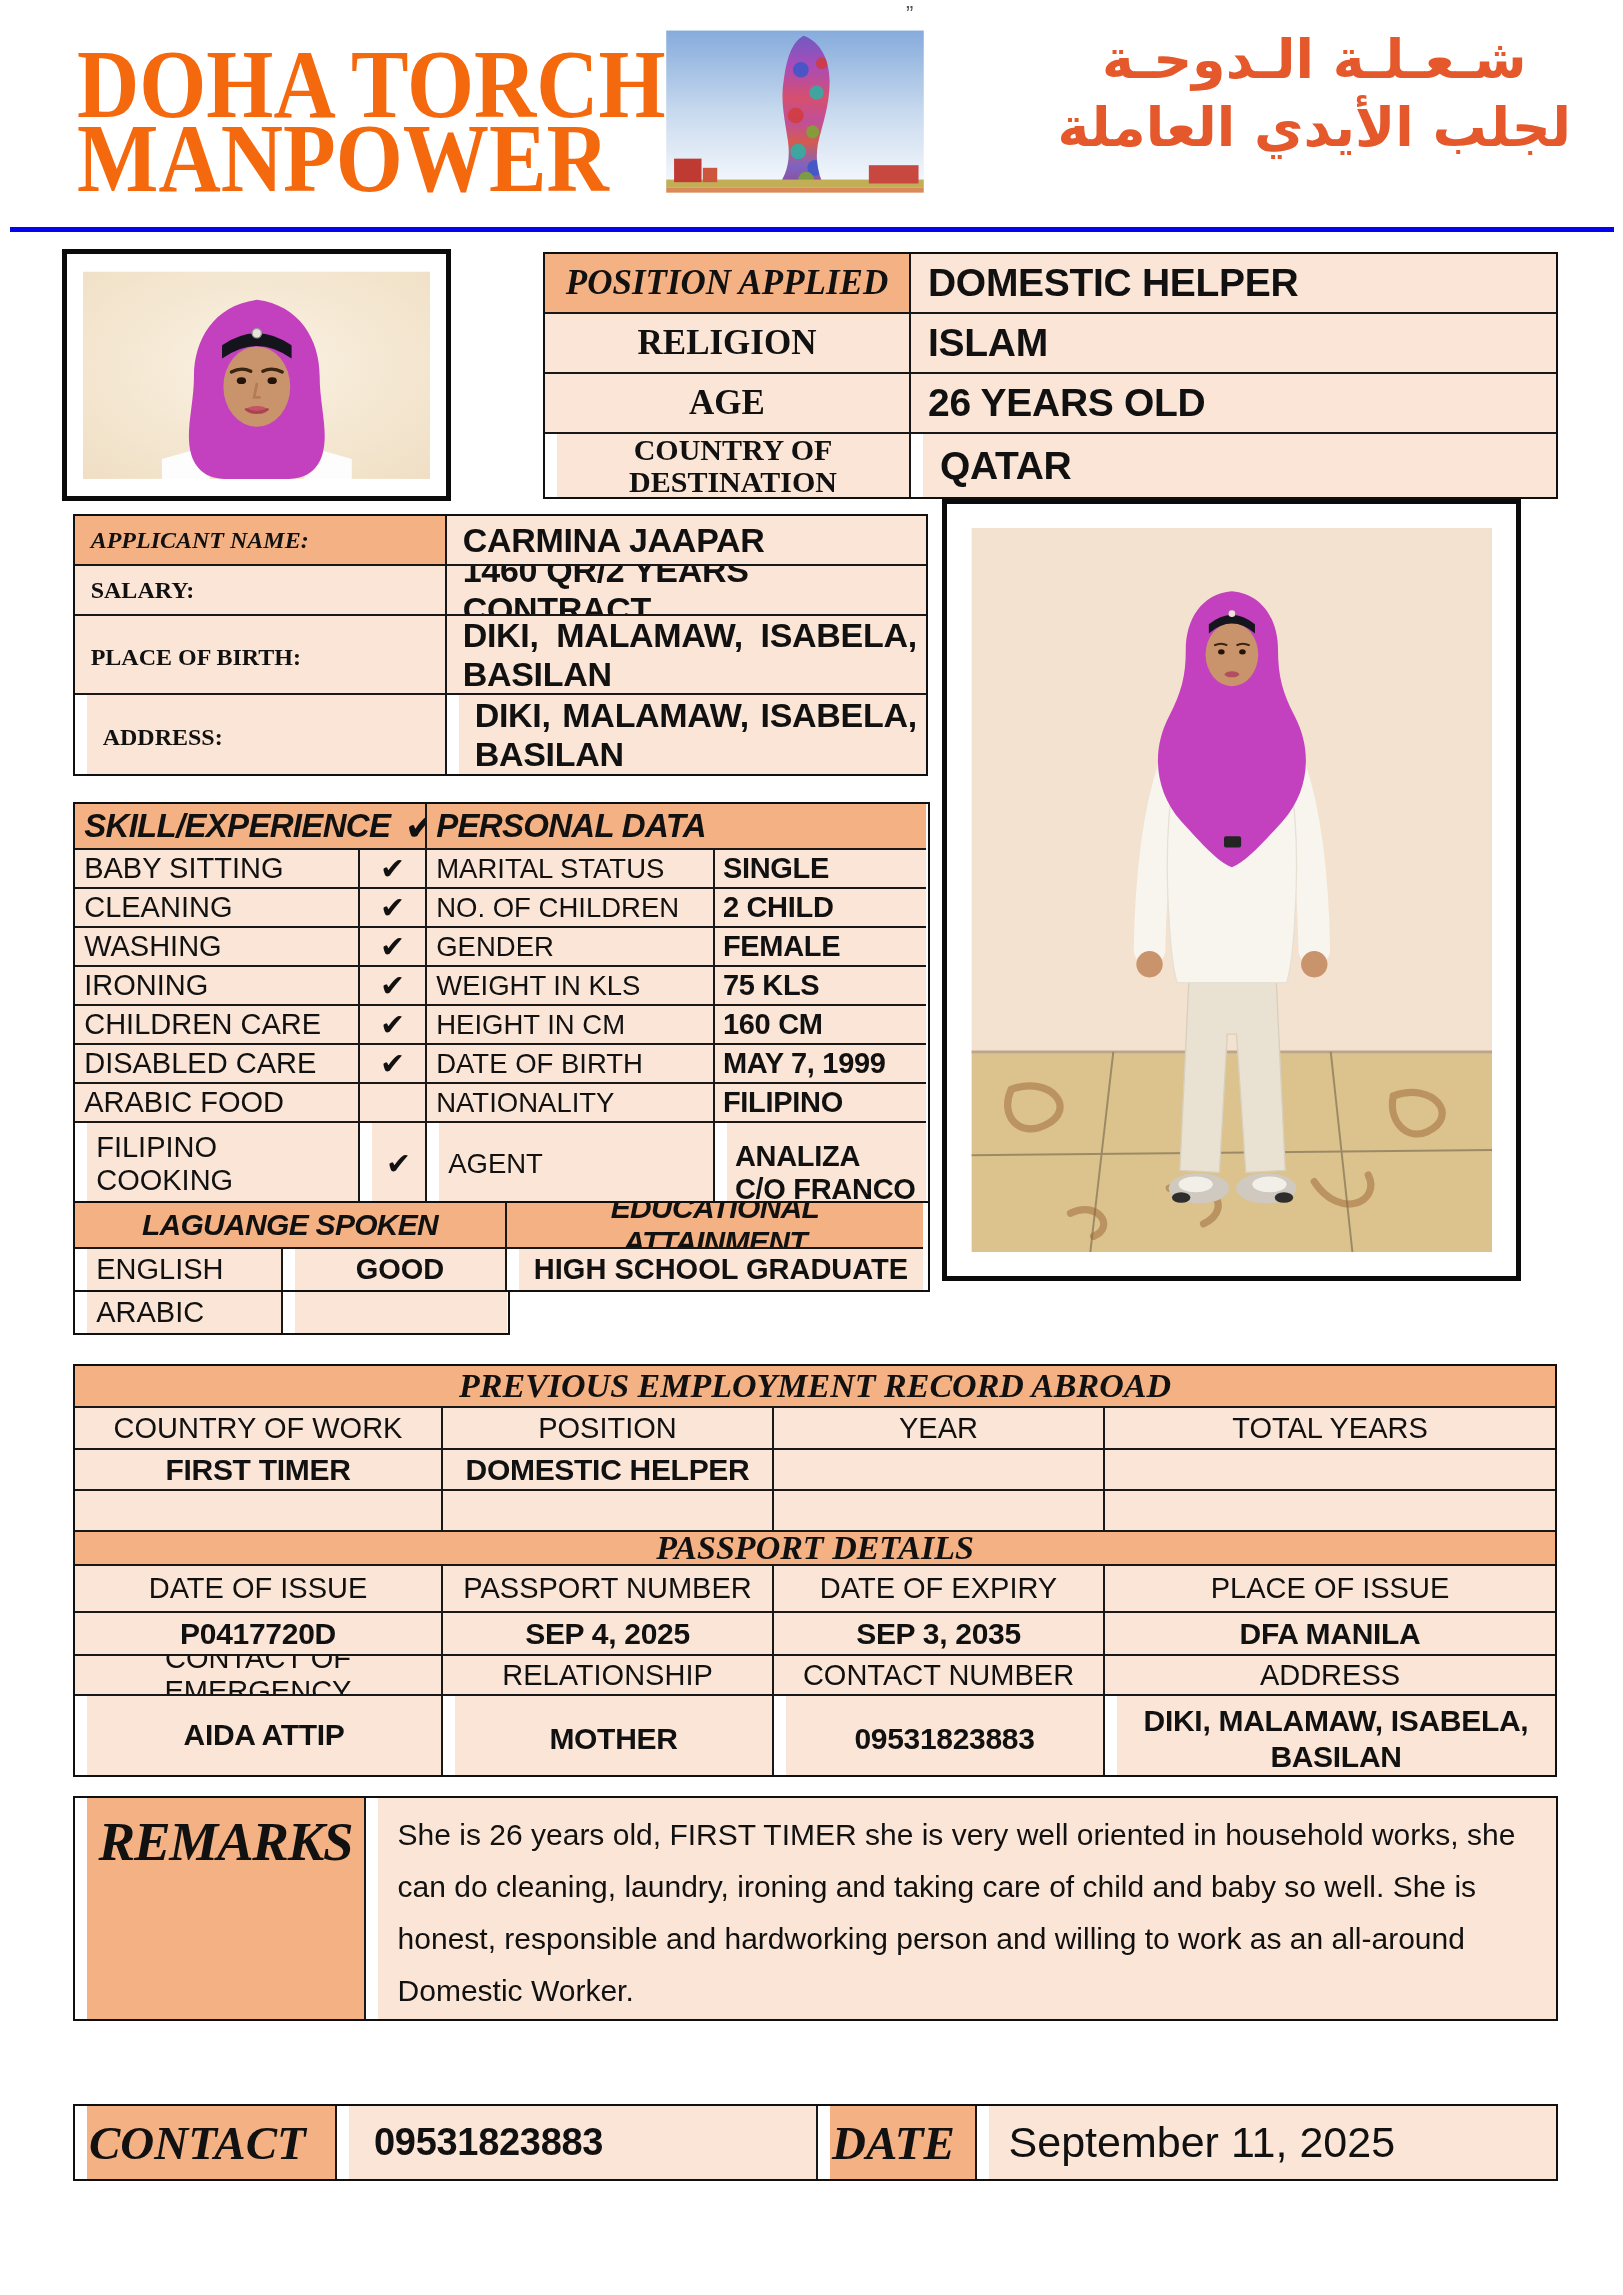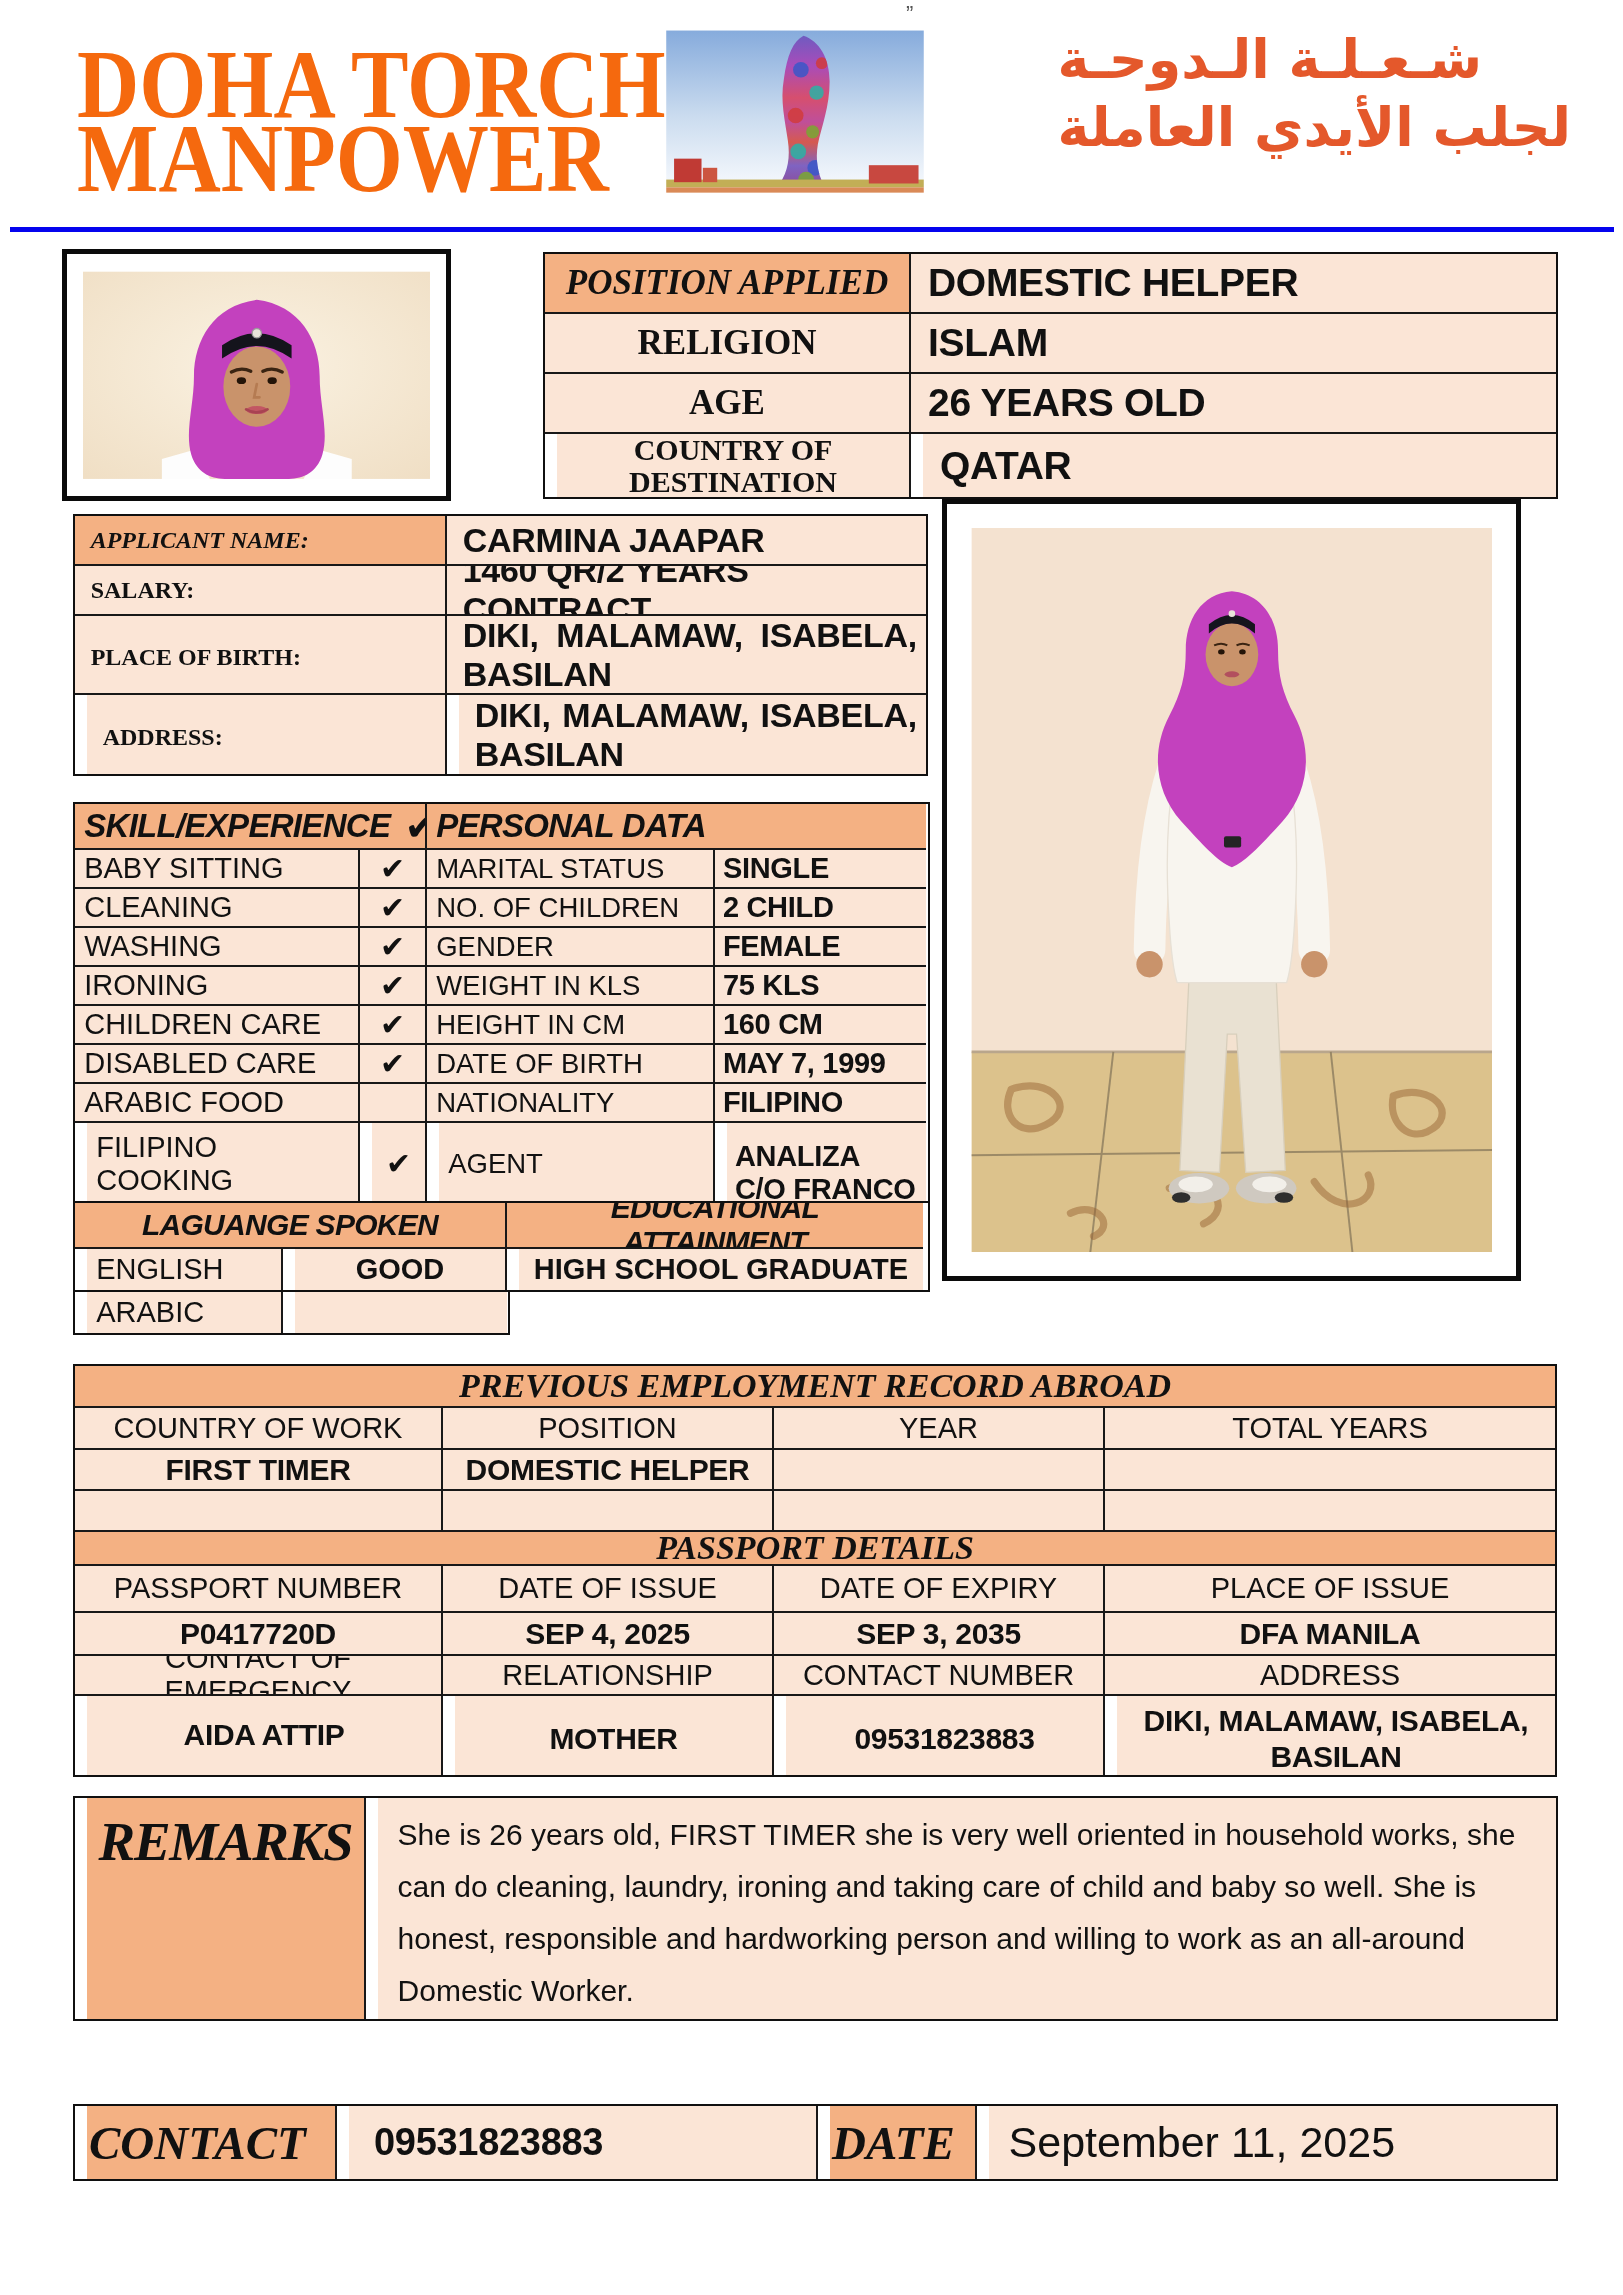--- a/index.html
+++ b/index.html
@@ -12,21 +12,21 @@
   .company-title{
     position:absolute; left:77px; top:47px;
     font-family:"Liberation Serif","DejaVu Serif",serif; font-weight:700;
     font-size:98px; line-height:74px; letter-spacing:0px;
     color:var(--title-orange,#F5690E);
     transform:scaleX(.88); transform-origin:left top; white-space:nowrap;
   }
   .stray{position:absolute; left:906px; top:1.3px; font-size:22px; color:#555;}
   .logo{position:absolute; left:661px; top:23.6px; width:268px; height:179px;}
   .arabic{
-    position:absolute; right:52px; top:26px; text-align:left;
+    position:absolute; right:52px; top:26px; text-align:center;
     font-family:"DejaVu Sans","Liberation Sans",sans-serif; font-weight:700;
     font-size:54px; line-height:1.25; color:var(--arabic-orange,#E4582B);
   }
   .blue-rule{position:absolute; left:9.8px; top:227px; width:1604px; height:4.6px;
     background:var(--rule-blue,#0504EE);}
   
   .photo{position:absolute; background:#fff; border:5.9px solid #0b0b0b; box-sizing:border-box;}
   .photo-portrait{left:62px; top:249px; width:389px; height:252px; padding:15.7px;}
   .photo-full{left:942px; top:499px; width:579px; height:782px; padding:23.6px;}
   .photo svg{display:block; width:100%; height:100%;}
@@ -320,22 +320,22 @@
     <div class="dv"></div>
     <div class="dv nr"></div>
 
     <div class="dv"></div>
     <div class="dv"></div>
     <div class="dv"></div>
     <div class="dv nr"></div>
 
     <div class="hl span4 title nr">PASSPORT DETAILS</div>
 
+    <div class="ch">DATE OF ISSUE</div>
     <div class="ch">PASSPORT NUMBER</div>
-    <div class="ch">DATE OF ISSUE</div>
     <div class="ch">DATE OF EXPIRY</div>
     <div class="ch nr">PLACE OF ISSUE</div>
 
     <div class="dv">P0417720D</div>
     <div class="dv">SEP 4, 2025</div>
     <div class="dv">SEP 3, 2035</div>
     <div class="dv nr">DFA MANILA</div>
 
     <div class="ch">CONTACT OF EMERGENCY</div>
     <div class="ch">RELATIONSHIP</div>

